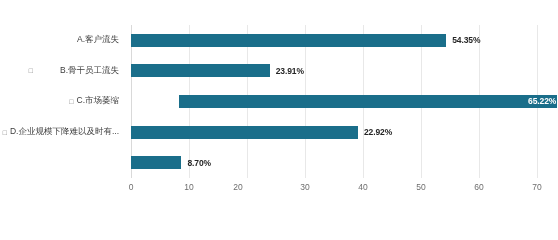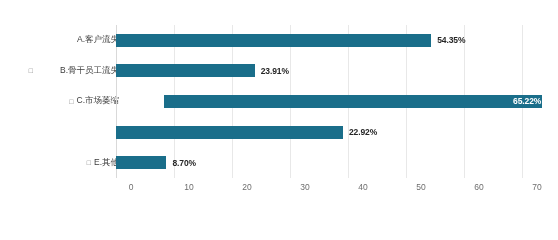--- a/index.html
+++ b/index.html
@@ -14,21 +14,21 @@
     position: relative;
     width: 558px;
     height: 202px;
     background: #ffffff;
     overflow: hidden;
   }
 
   
   #plot-area {
     position: absolute;
-    left: 116px;
+    left: 131px;
     top: 25px;
     width: 406px;
     height: 153px;
   }
 
   .gridline {
     position: absolute;
     top: 0;
     bottom: 0;
     width: 1px;
@@ -129,23 +129,23 @@
         <span>A.客户流失</span>
       </div>
       <div class="cat-label" style="top: 30.6px; color: rgb(60, 60, 60); gap: 24px;">
         <span class="cat-marker">□</span>
         <span>B.骨干员工流失</span>
       </div>
       <div class="cat-label" style="top: 61.2px; color: rgb(60, 60, 60);">
         <span class="cat-marker">□</span>
         <span>C.市场萎缩</span>
       </div>
-      <div class="cat-label" style="top: 122.4px; color: rgb(60, 60, 60);">
+      <div class="cat-label" style="top: 91.8px; color: rgb(60, 60, 60);">
         <span class="cat-marker">□</span>
-        <span>E.其他</span>
+        <span>D.企业规模下降难以及时有...</span>
       </div>
     </div>
 
   <div id="plot-area">
       <div class="gridline axis-origin" style="left: 0px;"></div>
       <div class="gridline" style="left: 58px;"></div>
       <div class="gridline" style="left: 116px;"></div>
       <div class="gridline" style="left: 174px;"></div>
       <div class="gridline" style="left: 232px;"></div>
       <div class="gridline" style="left: 290px;"></div>
@@ -174,21 +174,21 @@
       <div class="bar-row" style="top: 122.4px;">
         <div class="bar" style="width: 50.46px; background: rgb(26, 110, 138); text-align: center;">
           <span class="bar-value" style="color: rgb(38, 38, 38);">8.70%</span>
         </div>
       </div>
     </div>
 
   <div id="x-ticks">
       <div class="x-tick" style="left: 0px; color: rgb(110, 110, 110);">0</div>
       <div class="x-tick" style="left: 58px; color: rgb(110, 110, 110);">10</div>
-      <div class="x-tick" style="left: 116px; color: rgb(110, 110, 110);">20</div>
+      <div class="x-tick" style="left: 107px; color: rgb(110, 110, 110);">20</div>
       <div class="x-tick" style="left: 174px; color: rgb(110, 110, 110);">30</div>
       <div class="x-tick" style="left: 232px; color: rgb(110, 110, 110);">40</div>
       <div class="x-tick" style="left: 290px; color: rgb(110, 110, 110);">50</div>
       <div class="x-tick" style="left: 348px; color: rgb(110, 110, 110);">60</div>
       <div class="x-tick" style="left: 406px; color: rgb(110, 110, 110);">70</div>
     </div>
 
 </div>
 
 </body></html>

